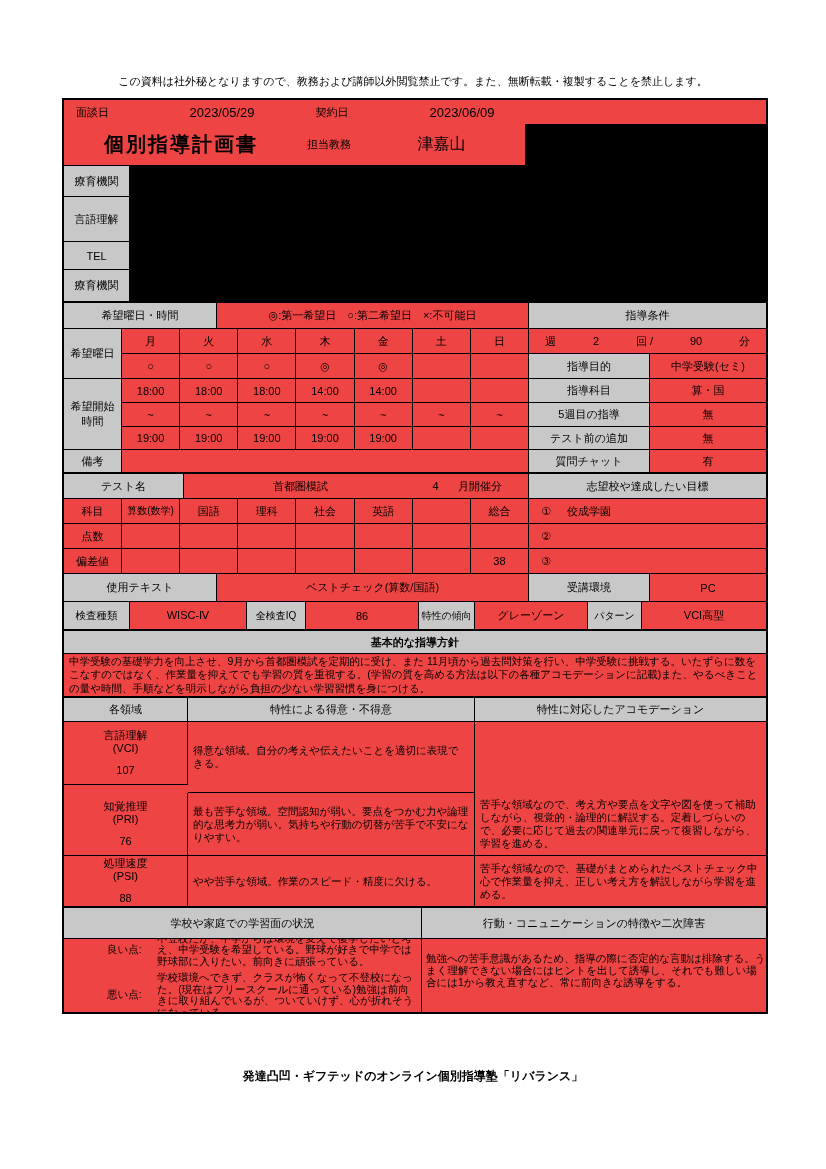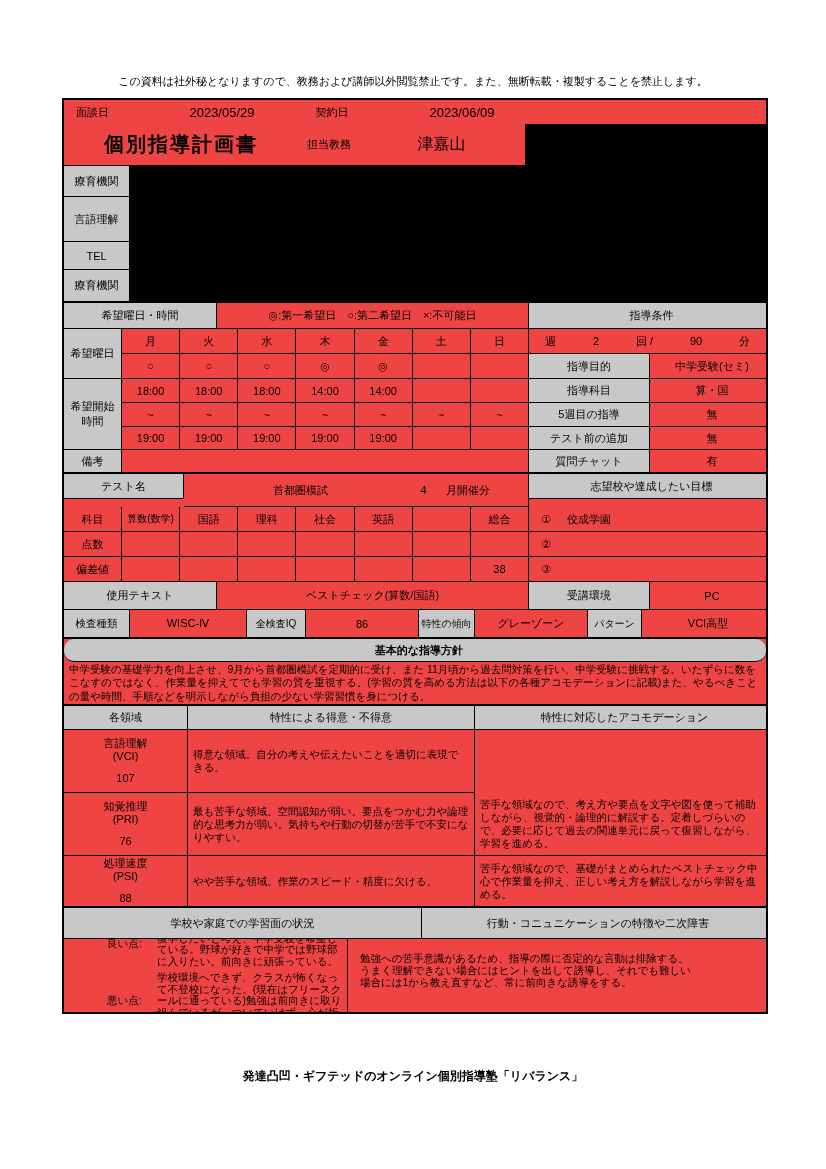--- a/index.html
+++ b/index.html
@@ -6,21 +6,21 @@
   .page{position:relative;width:826px;height:1169px;background:#fff;overflow:hidden;
         font-family:"Liberation Sans","DejaVu Sans",sans-serif;color:#000;}
   .notice{position:absolute;top:74px;left:0;width:100%;text-align:center;
           font-weight:normal;font-size:11px;}
   .form{position:absolute;top:98px;left:62px;width:702px;border:2px solid #000;
         box-sizing:content-box;background:#ef4444;}
   .frow{display:flex;box-sizing:border-box;}
   .cell{box-sizing:border-box;border-right:1px solid #000;border-bottom:1px solid #000;
         display:flex;align-items:center;justify-content:center;font-size:11px;
         overflow:hidden;text-align:center;}
-  .nbr{border-right:none!important;padding-left:8px;}
+  .nbr{border-right:none!important;}
   .nbb{border-bottom:none!important;}
   .gray{background:#c8c8c8;}
   .left{justify-content:flex-start;text-align:left;}
   .g{display:grid;box-sizing:border-box;}
   .thick{border-top:2px solid #000;}
   .txt{font-size:10.5px;line-height:13px;padding:2px 5px;text-align:left;}
   .namecell{flex-direction:column;line-height:13px;}
   .namecell .score{margin-top:9px;}
   
   .hrow1{height:24px;display:flex;align-items:center;font-size:11px;}
@@ -127,21 +127,21 @@
         <div class="cell nbr">無</div>
         <div class="cell gray">テスト前の追加</div>
         <div class="cell nbr">無</div>
         <div class="cell gray nbb">質問チャット</div>
         <div class="cell nbr nbb">有</div>
       </div>
     </div>
 
     <div class="frow thick">
       <div class="cell gray" style="width:120px;height:25px;">テスト名</div>
-      <div class="cell" style="width:345px;height:25px;padding:16px;">
+      <div class="cell" style="width:345px;height:25px;padding:4px;">
         <span style="flex:1;text-align:center;">首都圏模試</span>
         <span style="width:45px;text-align:center;">4</span>
         <span style="width:66px;text-align:left;">月開催分</span>
       </div>
       <div class="cell gray nbr" style="width:237px;height:25px;">志望校や達成したい目標</div>
     </div>
 
     <div class="frow">
       <div class="g" style="width:465px;grid-template-columns:58px repeat(7,1fr);grid-template-rows:25px 25px 25px;">
         <div class="cell">科目</div>
@@ -197,38 +197,38 @@
       <div class="cell nbb" style="width:117px;height:27px;">WISC-Ⅳ</div>
       <div class="cell gray nbb" style="width:59px;height:27px;font-size:10px;">全検査IQ</div>
       <div class="cell nbb" style="width:113px;height:27px;">86</div>
       <div class="cell gray nbb" style="width:56px;height:27px;font-size:10px;">特性の傾向</div>
       <div class="cell nbb" style="width:113px;height:27px;">グレーゾーン</div>
       <div class="cell gray nbb" style="width:54px;height:27px;font-size:10px;">パターン</div>
       <div class="cell nbr nbb" style="width:124px;height:27px;">VCI高型</div>
     </div>
 
     <div class="frow thick">
-      <div class="cell gray nbr" style="width:756px;height:23px;font-weight:bold;border-radius:10px;">基本的な指導方針</div>
+      <div class="cell gray nbr" style="width:756px;height:23px;font-weight:bold;">基本的な指導方針</div>
     </div>
     <div class="frow">
       <div class="cell nbr nbb left txt" style="width:702px;height:42px;line-height:13.5px;">中学受験の基礎学力を向上させ、9月から首都圏模試を定期的に受け、また 11月頃から過去問対策を行い、中学受験に挑戦する。いたずらに数をこなすのではなく、作業量を抑えてでも学習の質を重視する。(学習の質を高める方法は以下の各種アコモデーションに記載)また、やるべきことの量や時間、手順などを明示しながら負担の少ない学習習慣を身につける。</div>
     </div>
 
     <div class="frow thick">
       <div class="cell gray" style="width:124px;height:24px;">各領域</div>
       <div class="cell gray" style="width:287px;height:24px;">特性による得意・不得意</div>
       <div class="cell gray nbr" style="width:291px;height:24px;">特性に対応したアコモデーション</div>
     </div>
     <div class="frow">
       <div class="cell namecell" style="width:124px;height:63px;">
         <span>言語理解</span>
         <span>(VCI)</span>
         <span class="score">107</span>
       </div>
-      <div class="cell left txt" style="width:287px;height:63px;">得意な領域。自分の考えや伝えたいことを適切に表現できる。</div>
+      <div class="cell left txt" style="width:287px;height:71px;">得意な領域。自分の考えや伝えたいことを適切に表現できる。</div>
     </div>
     <div class="frow">
       <div class="cell namecell" style="width:124px;height:63px;">
         <span>知覚推理</span>
         <span>(PRI)</span>
         <span class="score">76</span>
       </div>
       <div class="cell left txt" style="width:287px;height:63px;">最も苦手な領域。空間認知が弱い。要点をつかむ力や論理的な思考力が弱い。気持ちや行動の切替が苦手で不安になりやすい。</div>
       <div class="cell left txt nbr" style="width:291px;height:63px;">苦手な領域なので、考え方や要点を文字や図を使って補助しながら、視覚的・論理的に解説する。定着しづらいので、必要に応じて過去の関連単元に戻って復習しながら、学習を進める。</div>
     </div>
@@ -240,21 +240,21 @@
       </div>
       <div class="cell left txt nbb" style="width:287px;height:50px;">やや苦手な領域。作業のスピード・精度に欠ける。</div>
       <div class="cell left txt nbr nbb" style="width:291px;height:50px;">苦手な領域なので、基礎がまとめられたベストチェック中心で作業量を抑え、正しい考え方を解説しながら学習を進める。</div>
     </div>
 
     <div class="frow thick">
       <div class="cell gray" style="width:358px;height:31px;">学校や家庭での学習面の状況</div>
       <div class="cell gray nbr" style="width:344px;height:31px;">行動・コニュニケーションの特徴や二次障害</div>
     </div>
     <div class="frow">
-      <div class="cell nbb" style="width:284px;height:73px;flex-direction:column;justify-content:center;align-items:stretch;padding:2px 0;">
+      <div class="cell nbb" style="width:358px;height:73px;flex-direction:column;justify-content:center;align-items:stretch;padding:2px 0;">
         <div style="display:flex;align-items:center;margin-bottom:5px;">
           <span style="width:50px;margin-left:43px;font-size:10.5px;text-align:left;flex-shrink:0;">良い点:</span>
           <span style="width:258px;font-size:10.5px;line-height:11.5px;text-align:left;">不登校だが、中学からは環境を変えて復学したいと考え、中学受験を希望している。野球が好きで中学では野球部に入りたい。前向きに頑張っている。</span>
         </div>
         <div style="display:flex;align-items:center;">
           <span style="width:50px;margin-left:43px;font-size:10.5px;text-align:left;flex-shrink:0;">悪い点:</span>
           <span style="width:258px;font-size:10.5px;line-height:11.5px;text-align:left;">学校環境へできず、クラスが怖くなって不登校になった。(現在はフリースクールに通っている)勉強は前向きに取り組んでいるが、ついていけず、心が折れそうになっている。</span>
         </div>
       </div>
       <div class="cell nbr nbb" style="width:344px;height:73px;align-items:flex-start;justify-content:flex-start;overflow:visible;">

